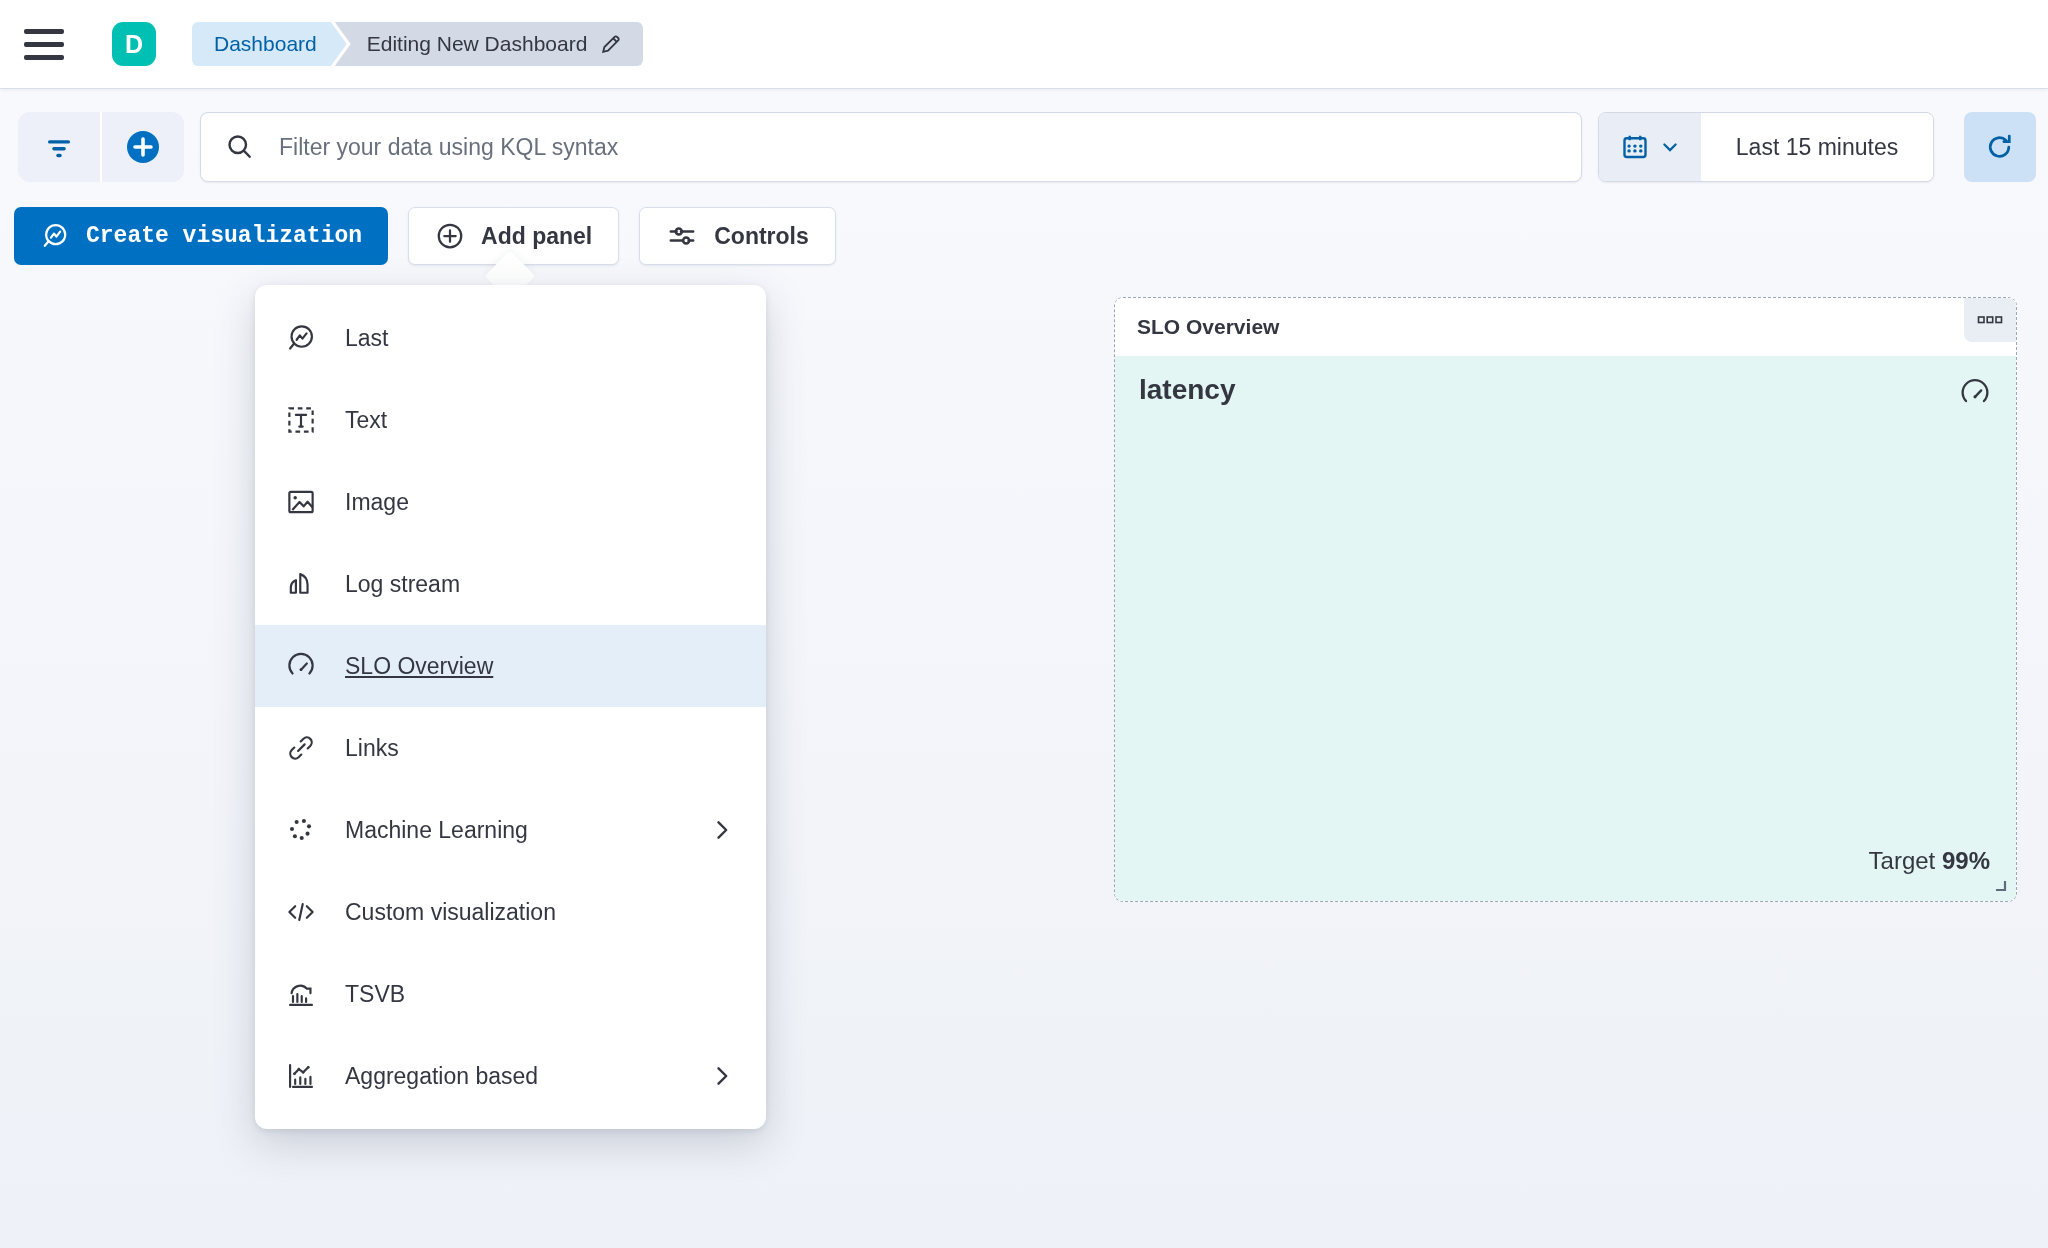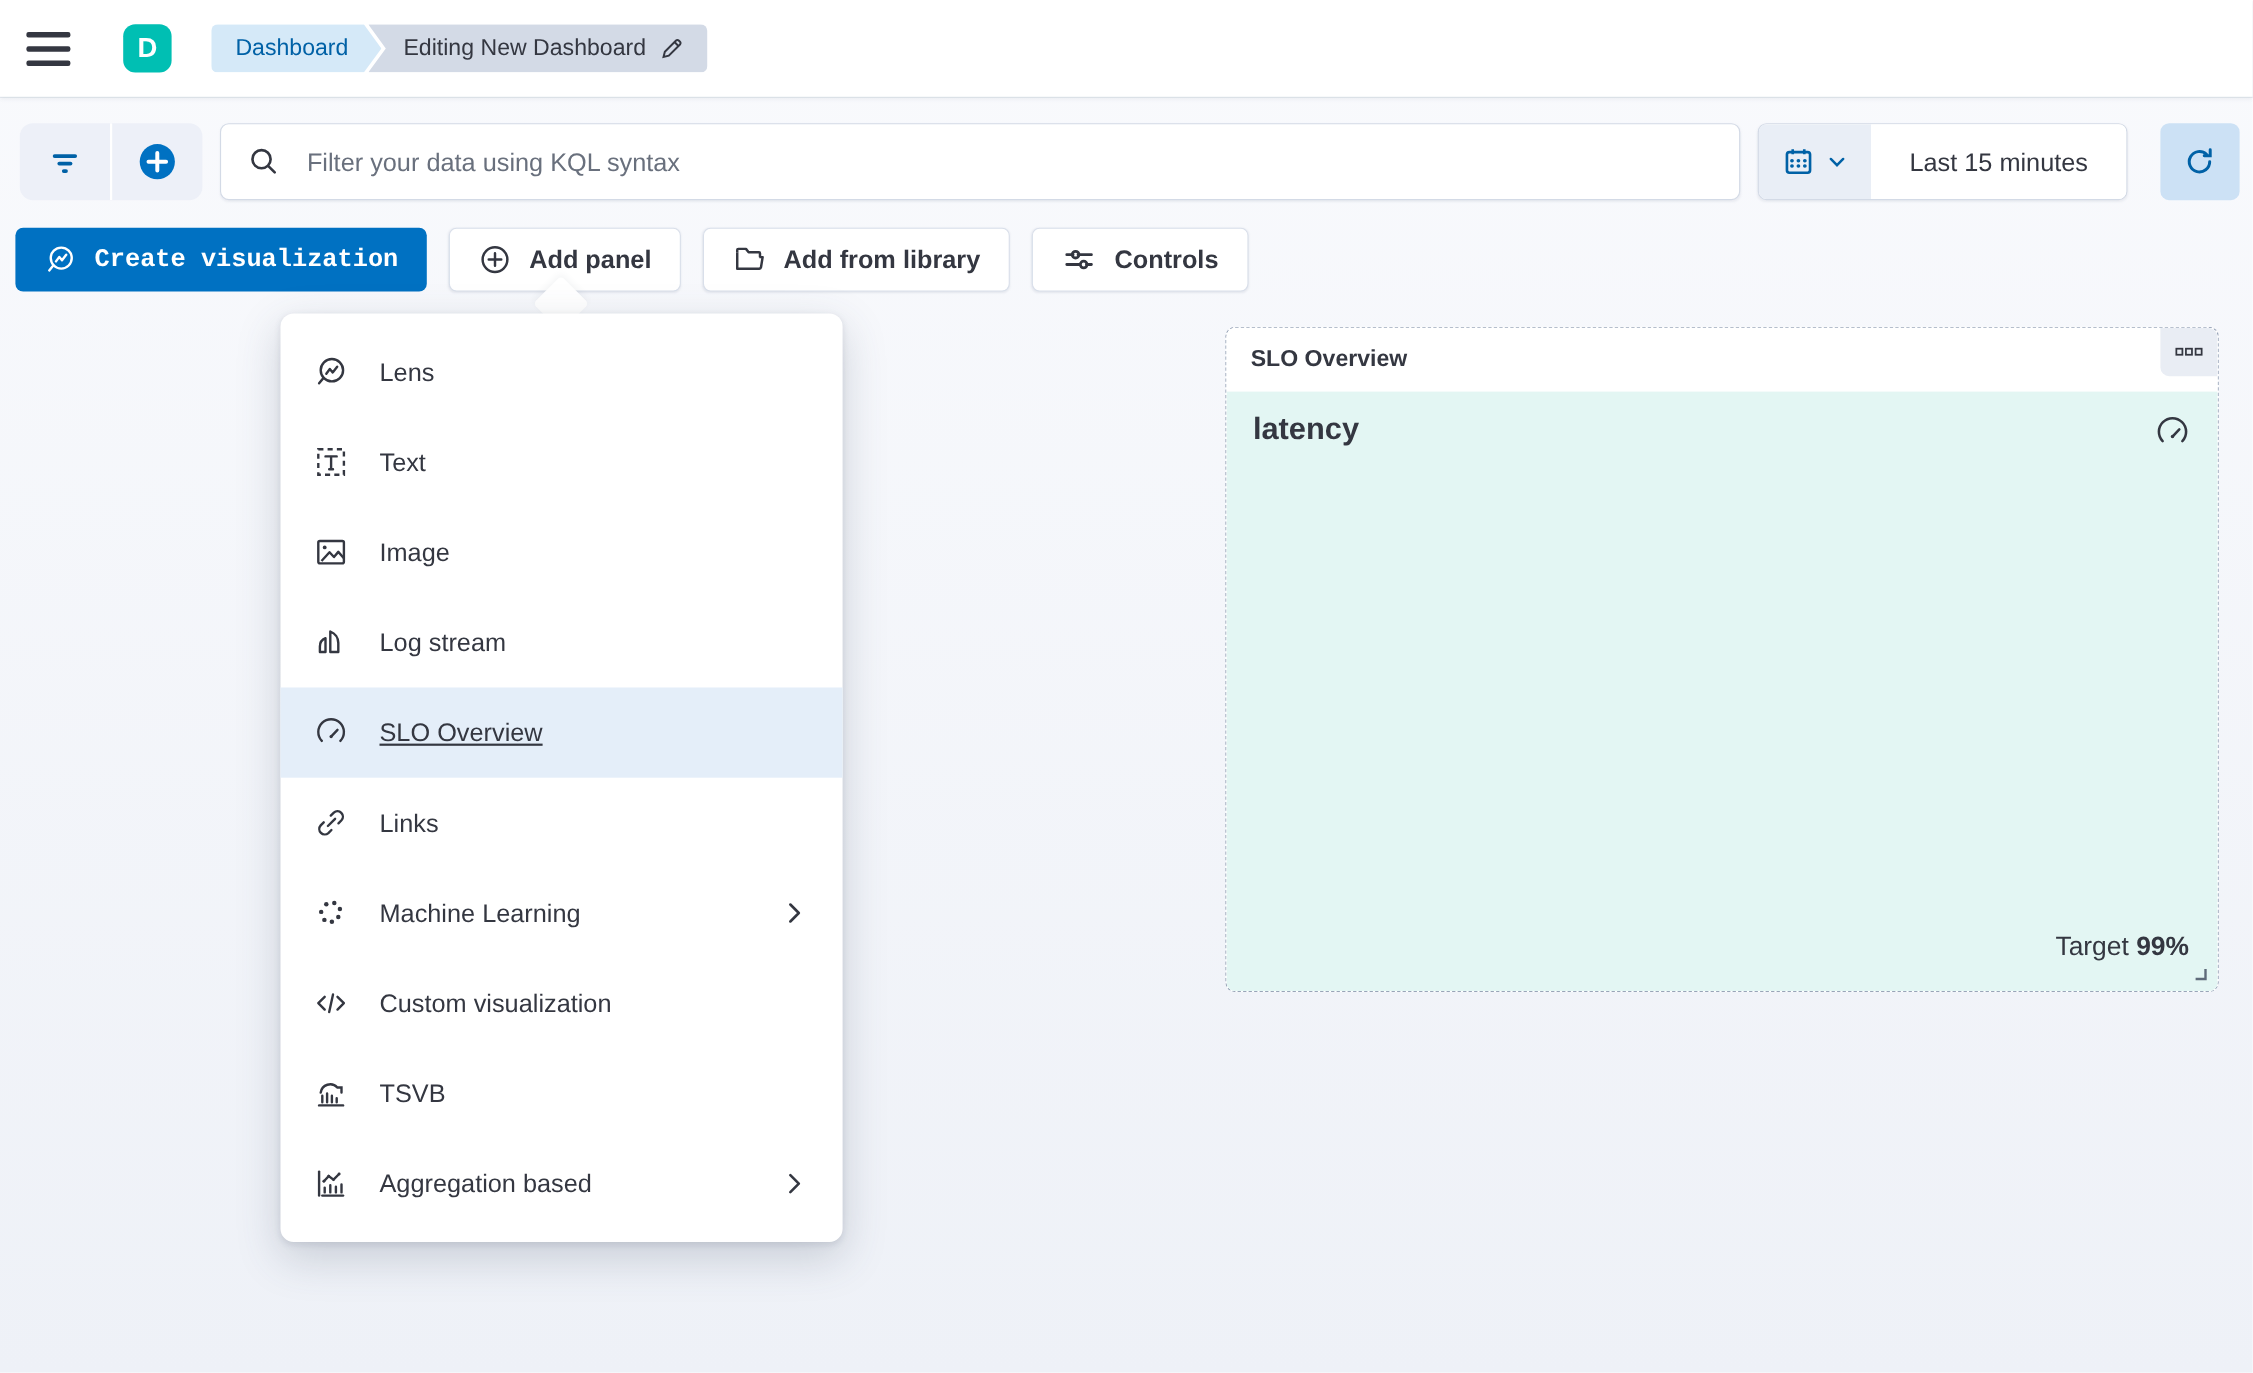--- a/index.html
+++ b/index.html
@@ -181,29 +181,20 @@
     <button class="tb-btn ghost">
       <span>
         <svg width="30" height="30" viewBox="0 0 20 20" fill="none" stroke="#343741" stroke-width="1.5">
           <circle cx="10" cy="10" r="7.5"></circle>
             <path d="M10 6.2v7.6M6.2 10h7.6" stroke-linecap="round"></path>
         </svg>
       </span>
       <span>Add panel</span>
     </button>
 
-    <button class="tb-btn ghost">
-      <span>
-        <svg width="30" height="30" viewBox="0 0 20 20" fill="none" stroke="#343741" stroke-width="1.5" stroke-linejoin="round">
-          <path d="M2.8 5.5v10h13.4a1 1 0 0 0 1-.8l1-6.2h-2"></path>
-          <path d="M2.8 5.5V4.2a.7.7 0 0 1 .7-.7h4.6l1.6 2h6.3a.6.6 0 0 1 .6.6v2.4"></path>
-        </svg>
-      </span>
-      <span>Add from library</span>
-    </button>
 
     <button class="tb-btn ghost">
       <span>
         <svg width="32" height="32" viewBox="0 0 20 20" fill="none" stroke="#343741" stroke-width="1.6" stroke-linecap="round">
           <path d="M3 7.2h3.6M9.4 7.2H17"></path>
             <circle cx="8" cy="7.2" r="1.9"></circle>
           <path d="M3 12.8h7.2M14.2 12.8H17"></path>
             <circle cx="12.6" cy="12.8" r="1.9"></circle>
         </svg>
       </span>
@@ -215,21 +206,21 @@
   <div class="popover">
 
     <div class="menu-item">
       <span class="mi-icon">
         <svg width="32" height="32" viewBox="0 0 22 22" fill="none" stroke="currentColor" stroke-width="1.5">
           <circle cx="11.5" cy="10" r="7"></circle>
           <path d="M6.3 14.8l-2.8 3.4" stroke-linecap="round"></path>
           <path d="M8 12.2l2.2-3 1.8 2.2 2.8-3.6" stroke-linecap="round" stroke-linejoin="round"></path>
         </svg>
       </span>
-      <span class="mi-label">Lens</span>
+      <span class="mi-label">Last</span>
     </div>
 
 
     <div class="menu-item">
       <span class="mi-icon">
         <svg width="32" height="32" viewBox="0 0 22 22" fill="none" stroke="currentColor" stroke-width="1.5">
           <rect x="3" y="3" width="16" height="16" stroke-dasharray="3.2 2.6"></rect>
           <path d="M7.5 7.5h7M11 7.5v8M9.8 15.5h2.4" stroke-linecap="round"></path>
         </svg>
       </span>

